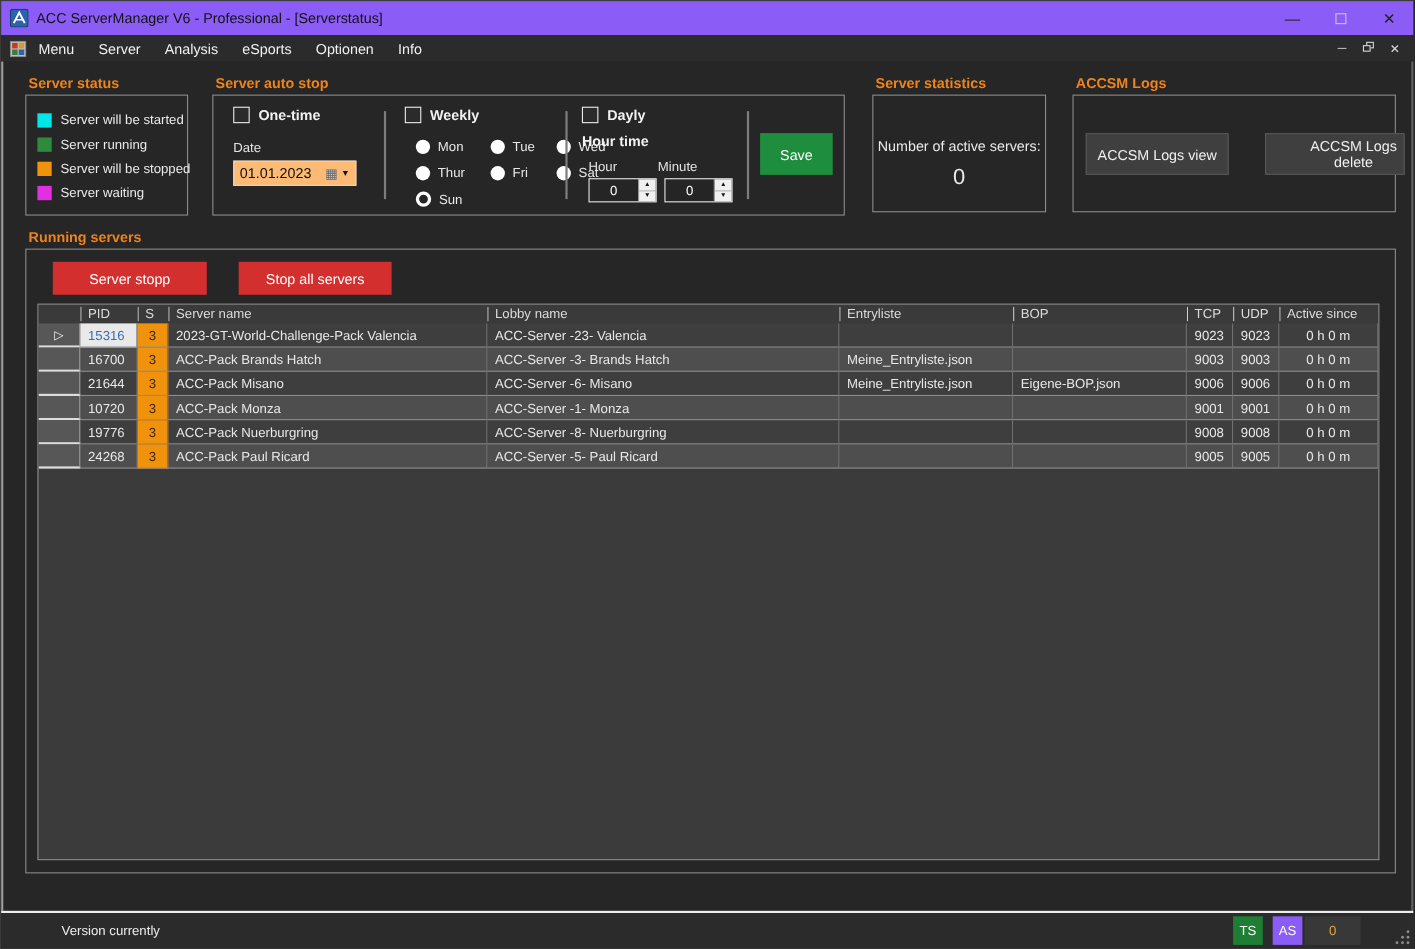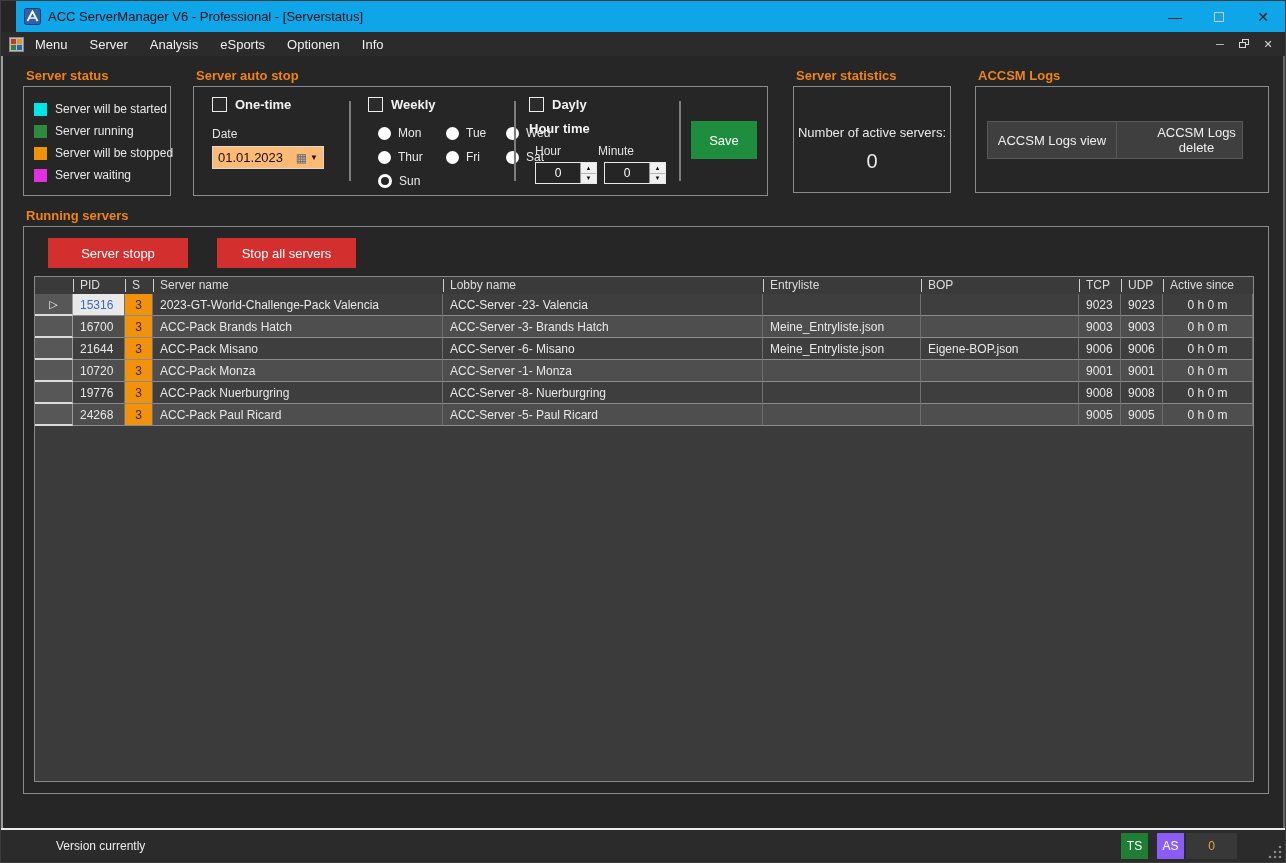--- a/index.html
+++ b/index.html
@@ -1,21 +1,21 @@
 <!DOCTYPE html>
 <html><head>
 <meta charset="utf-8">
 <style>
   html,body{margin:0;padding:0;background:#111;}
   *{box-sizing:border-box;}
   .window{position:relative;width:1286px;height:863px;background:#262626;
           font-family:"Liberation Sans",sans-serif;overflow:hidden;border:1px solid #3c3c3c;}
 
   
-  .titlebar{position:absolute;top:0;left:15px;right:0;height:31px;background:#0ea5e9;
+  .titlebar{position:absolute;top:0;left:0;right:0;height:31px;background:#8b5cf6;
             display:flex;align-items:center;padding-left:8px;}
   .title-text{font-size:13px;color:#121212;margin-left:7px;}
   .win-controls{margin-left:auto;display:flex;height:100%;}
   .win-btn{width:44px;height:100%;display:flex;align-items:center;justify-content:center;
            font-size:14px;color:#222;}
   .max-glyph{width:10px;height:10px;border:1px solid #c9c9c9;}
 
   
   .menubar{position:absolute;top:31px;left:0;right:0;height:24px;background:#2b2b2b;
            display:flex;align-items:center;color:#f0f0f0;font-size:13px;padding-left:8px;}
@@ -75,21 +75,21 @@
   
   .g-stats{left:790px;top:30px;width:158px;height:107px;text-align:center;color:#eaeaea;}
   .stats-label{font-size:13px;margin-top:38px;}
   .stats-value{font-size:20px;margin-top:10px;}
 
   
   .g-logs{left:972px;top:30px;width:294px;height:107px;}
   .logs-btn{position:absolute;top:34px;height:38px;background:#3f3f3f;border:1px solid #585858;
             color:#f0f0f0;font-size:13px;font-family:"Liberation Sans",sans-serif;}
   .logs-view{left:11px;width:130px;}
-  .logs-del{left:140px;width:127px;padding-left:40px;}
+  .logs-del{left:174px;width:127px;padding-left:40px;}
 
   
   .g-running{left:20px;top:170px;width:1246px;height:568px;}
   .red-btn{position:absolute;top:11px;height:30px;background:#d32f2f;border:none;color:#fff;
            font-size:13px;font-family:"Liberation Sans",sans-serif;}
   .btn-stop{left:24px;width:140px;}
   .btn-stopall{left:193px;width:139px;}
   .grid{position:absolute;left:10px;top:49px;width:1220px;height:506px;background:#3b3b3b;
         border:1px solid #8a8a8a;overflow:hidden;}
   .hrow{display:flex;height:17px;background:#3a3a3a;color:#dcdcdc;font-size:12px;}

